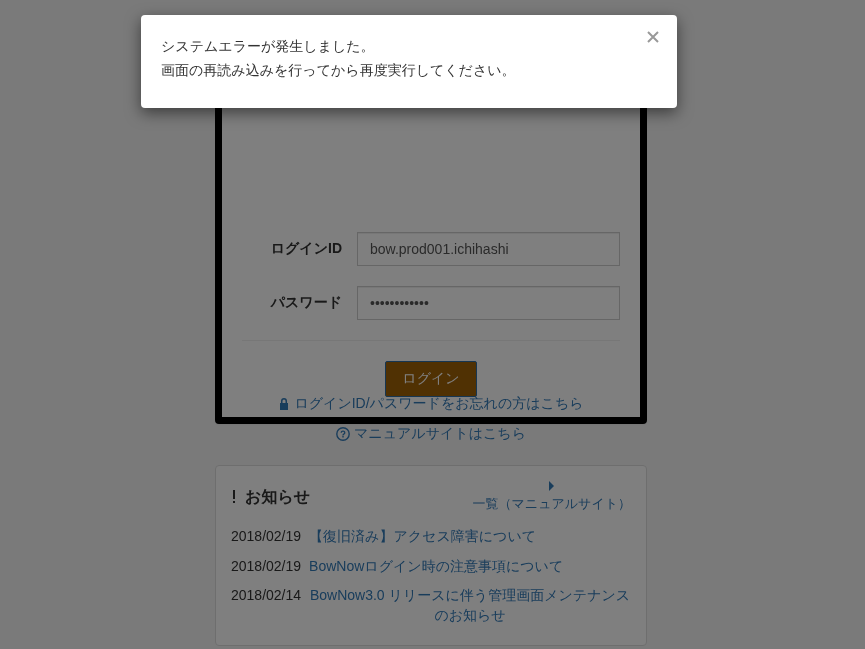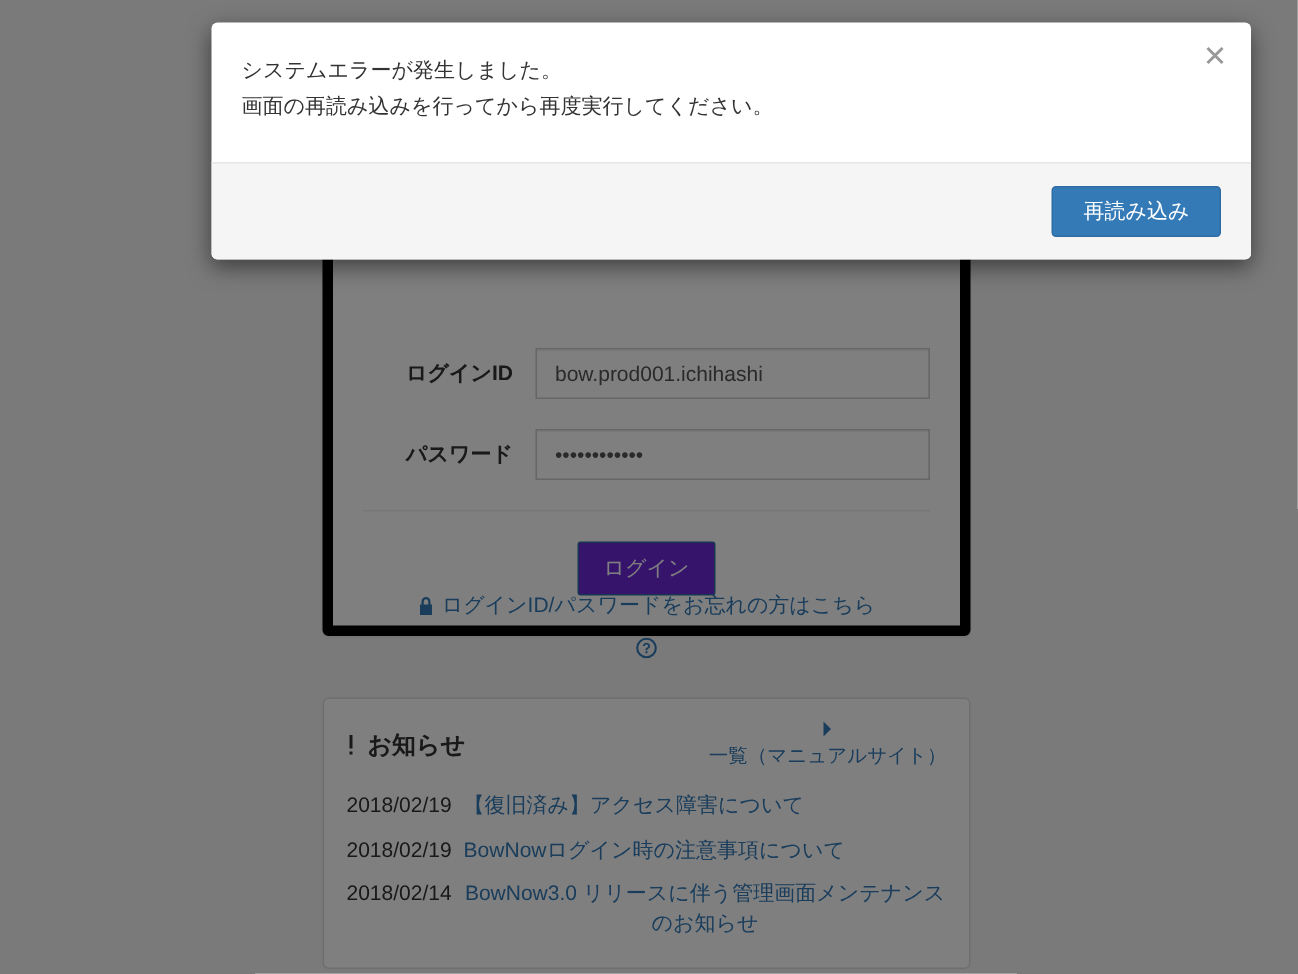--- a/index.html
+++ b/index.html
@@ -51,21 +51,21 @@
     border-radius: 0;
     box-shadow: inset 0 1px 1px rgba(0,0,0,0.075);
   }
   .hr { border: 0; border-top: 1px solid #eee; margin: 15px 0 20px 0; }
   .login-btn-wrap { text-align: center; }
   .login-btn {
     display: inline-block;
     padding: 8px 16px;
     font-size: 14px;
     color: #fff;
-    background: #6d28d9;
+    background: #a16207;
     border: 1px solid #2e6da4;
     border-radius: 2px;
     cursor: pointer;
   }
 
   
   .under-links {
     position: absolute;
     left: 215px; top: 395px;
     width: 432px;
@@ -124,21 +124,21 @@
     line-height: 1.4;
     text-align: center;
   }
   .news-date { color: #333; flex-shrink: 0; }
   .news-link { color: #337ab7; text-decoration: none; }
 
   
   .modal {
     position: absolute;
     left: 141px; top: 15px;
-    width: 693px;
+    width: 536px;
     background: #fff;
     border-radius: 4px;
     box-shadow: 0 5px 15px rgba(0,0,0,0.5);
     z-index: 20;
     overflow: hidden;
   }
   .modal-body {
     padding: 20px 25px 25px 20px;
     color: #333;
     font-size: 14px;
@@ -202,20 +202,21 @@
     </span>
     <span>ログインID/パスワードをお忘れの方はこちら</span>
   </a><br>
   <a href="#">
     <span class="icon">
       <svg width="14" height="14" viewBox="0 0 14 14">
           <circle cx="7" cy="7" r="6.2" fill="none" stroke="#337ab7" stroke-width="1.4"></circle>
           <path fill="#337ab7" d="M6.3 10.5h1.4V9.1H6.3v1.4zm.7-7c-1.3 0-2.4.9-2.4 2.2h1.3c0-.6.5-1 1.1-1s1.1.4 1.1 1c0 .5-.3.7-.9 1.1-.6.4-.9.8-.9 1.6v.1h1.3c0-.5.2-.7.8-1.1.7-.5 1-.9 1-1.7 0-1.3-1.1-2.2-2.4-2.2z"></path>
         </svg>
     </span>
+    <span>マニュアルサイトはこちら</span>
   </a>
 </div>
 
 <div class="news-panel">
   <div class="news-header">
     <span class="news-title">
       <span class="icon">
         <svg width="6" height="16" viewBox="0 0 6 16">
             <rect x="2" y="1" width="2" height="9" fill="#333"></rect>
             <rect x="2" y="12" width="2" height="2" fill="#333"></rect>
@@ -254,16 +255,13 @@
     <button class="modal-close">
       <span class="icon">
         <svg width="14" height="14" viewBox="0 0 14 14">
             <path stroke="#999" stroke-width="2" fill="none" d="M2 2l10 10M12 2L2 12"></path>
           </svg>
       </span>
     </button>
     <div>システムエラーが発生しました。</div>
     <div>画面の再読み込みを行ってから再度実行してください。</div>
   </div>
-  <div class="modal-footer">
-    <button class="modal-btn">再読み込み</button>
-  </div>
 </div>
 
 </body></html>

